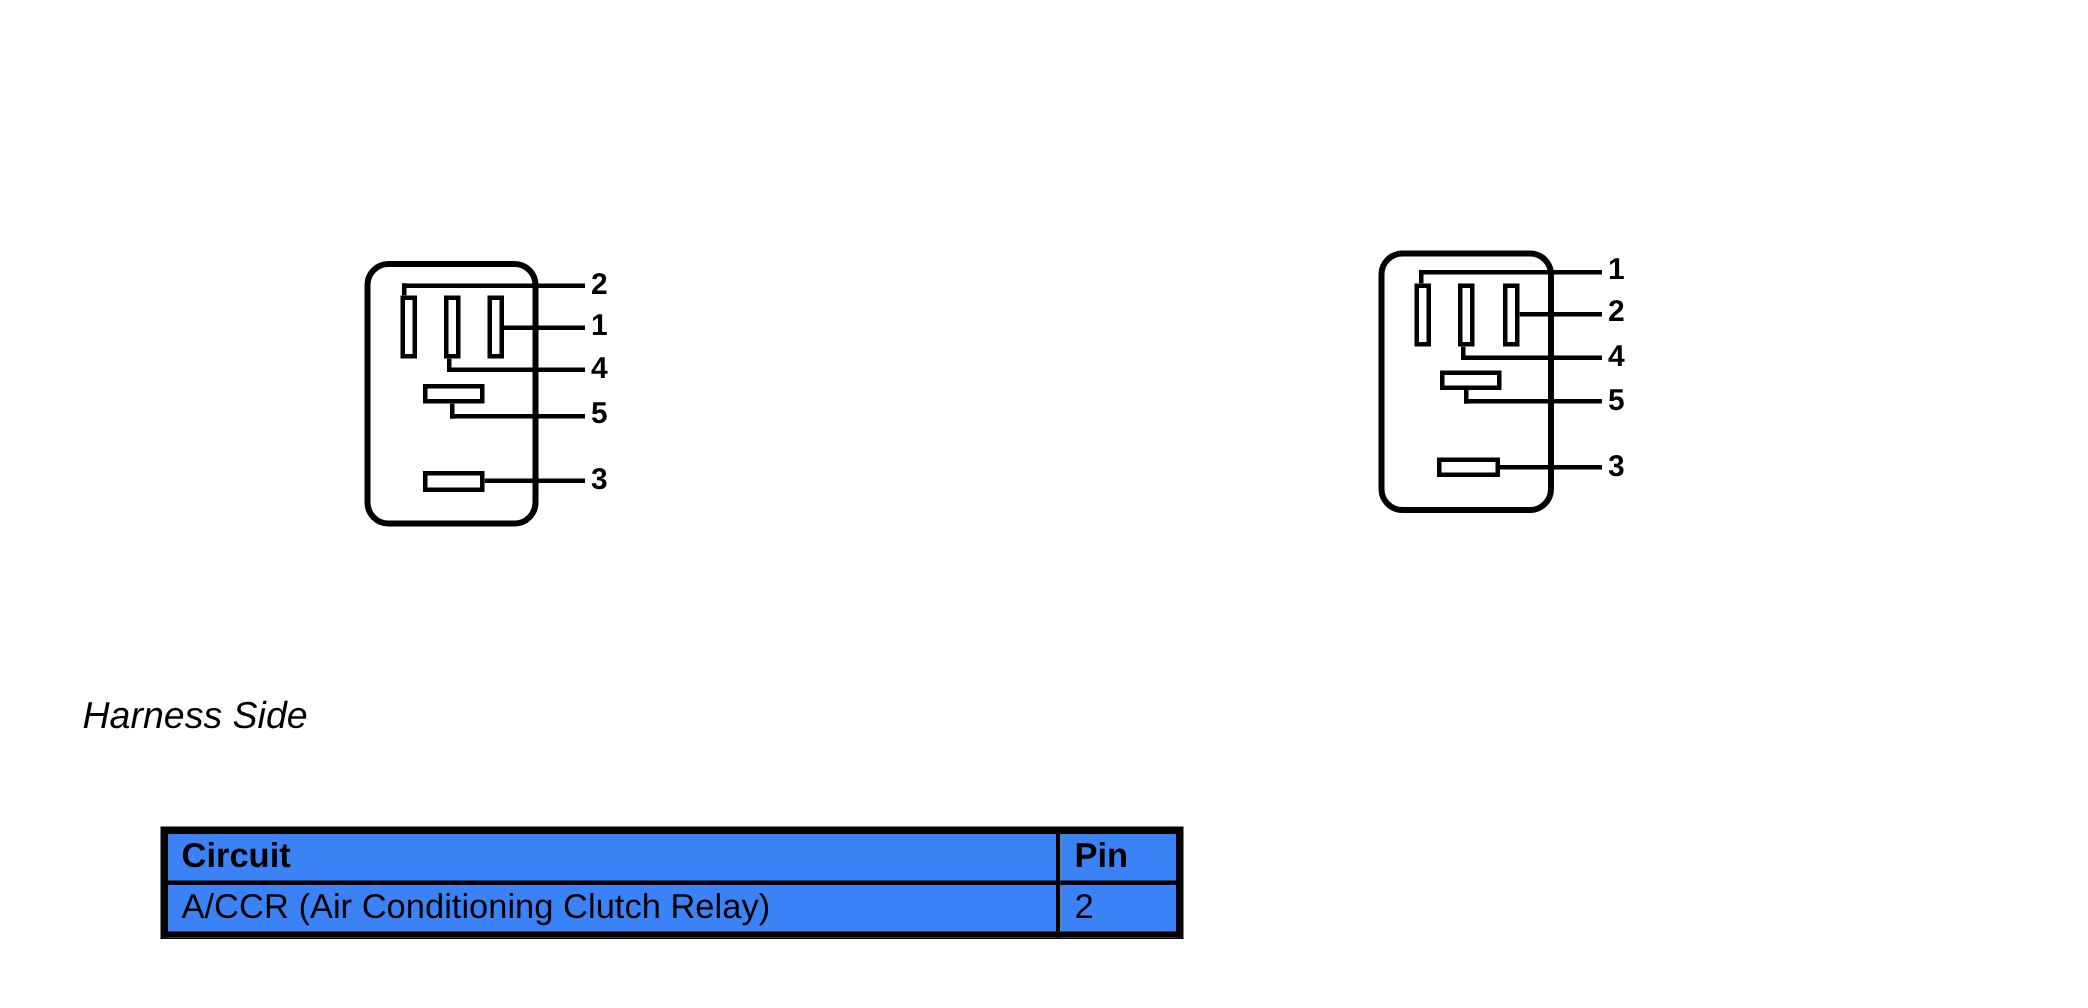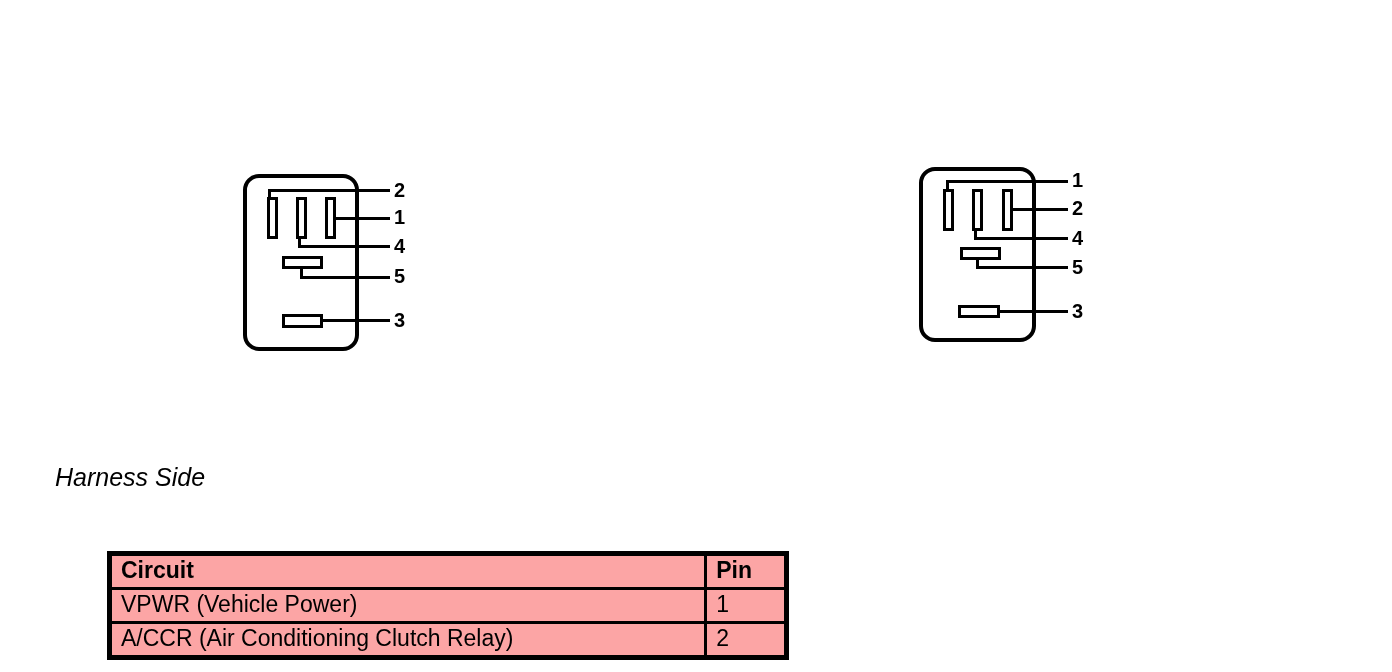--- a/index.html
+++ b/index.html
@@ -70,21 +70,21 @@
   .harness-label { left:55px; top:463px;font-style:italic; }
   .component-label { left:738px; top:463px; }
 
   
   .pin-table {
     position:absolute; left:108px; top:552px; width:680px;
     border-collapse:collapse; table-layout:fixed;
     font-size:23px;
   }
   .pin-table th, .pin-table td {
-    border:3px solid #000; background:#fca5a5;
+    border:3px solid #000; background:#3b82f6;
     height:29px; padding:0 6px 2px 9px;
     text-align:left; vertical-align:middle;
     font-weight:normal; overflow:hidden; white-space:nowrap;
   }
   .pin-table th { font-weight:bold; }
   .pin-table { border:4px solid #000; outline:1px solid #000; }
   .col-circuit { width:594px; }
   .col-pin { width:80px; }
 </style>
 </head>
@@ -145,23 +145,19 @@
       <col class="col-pin">
     </colgroup>
     <thead>
       <tr>
         <th>Circuit</th>
         <th>Pin</th>
       </tr>
     </thead>
     <tbody>
       <tr>
-        <td>VPWR (Vehicle Power)</td>
-        <td>1</td>
-      </tr>
-      <tr>
         <td>A/CCR (Air Conditioning Clutch Relay)</td>
         <td>2</td>
       </tr>
     </tbody>
   </table>
 
 </div>
 
 </body></html>

